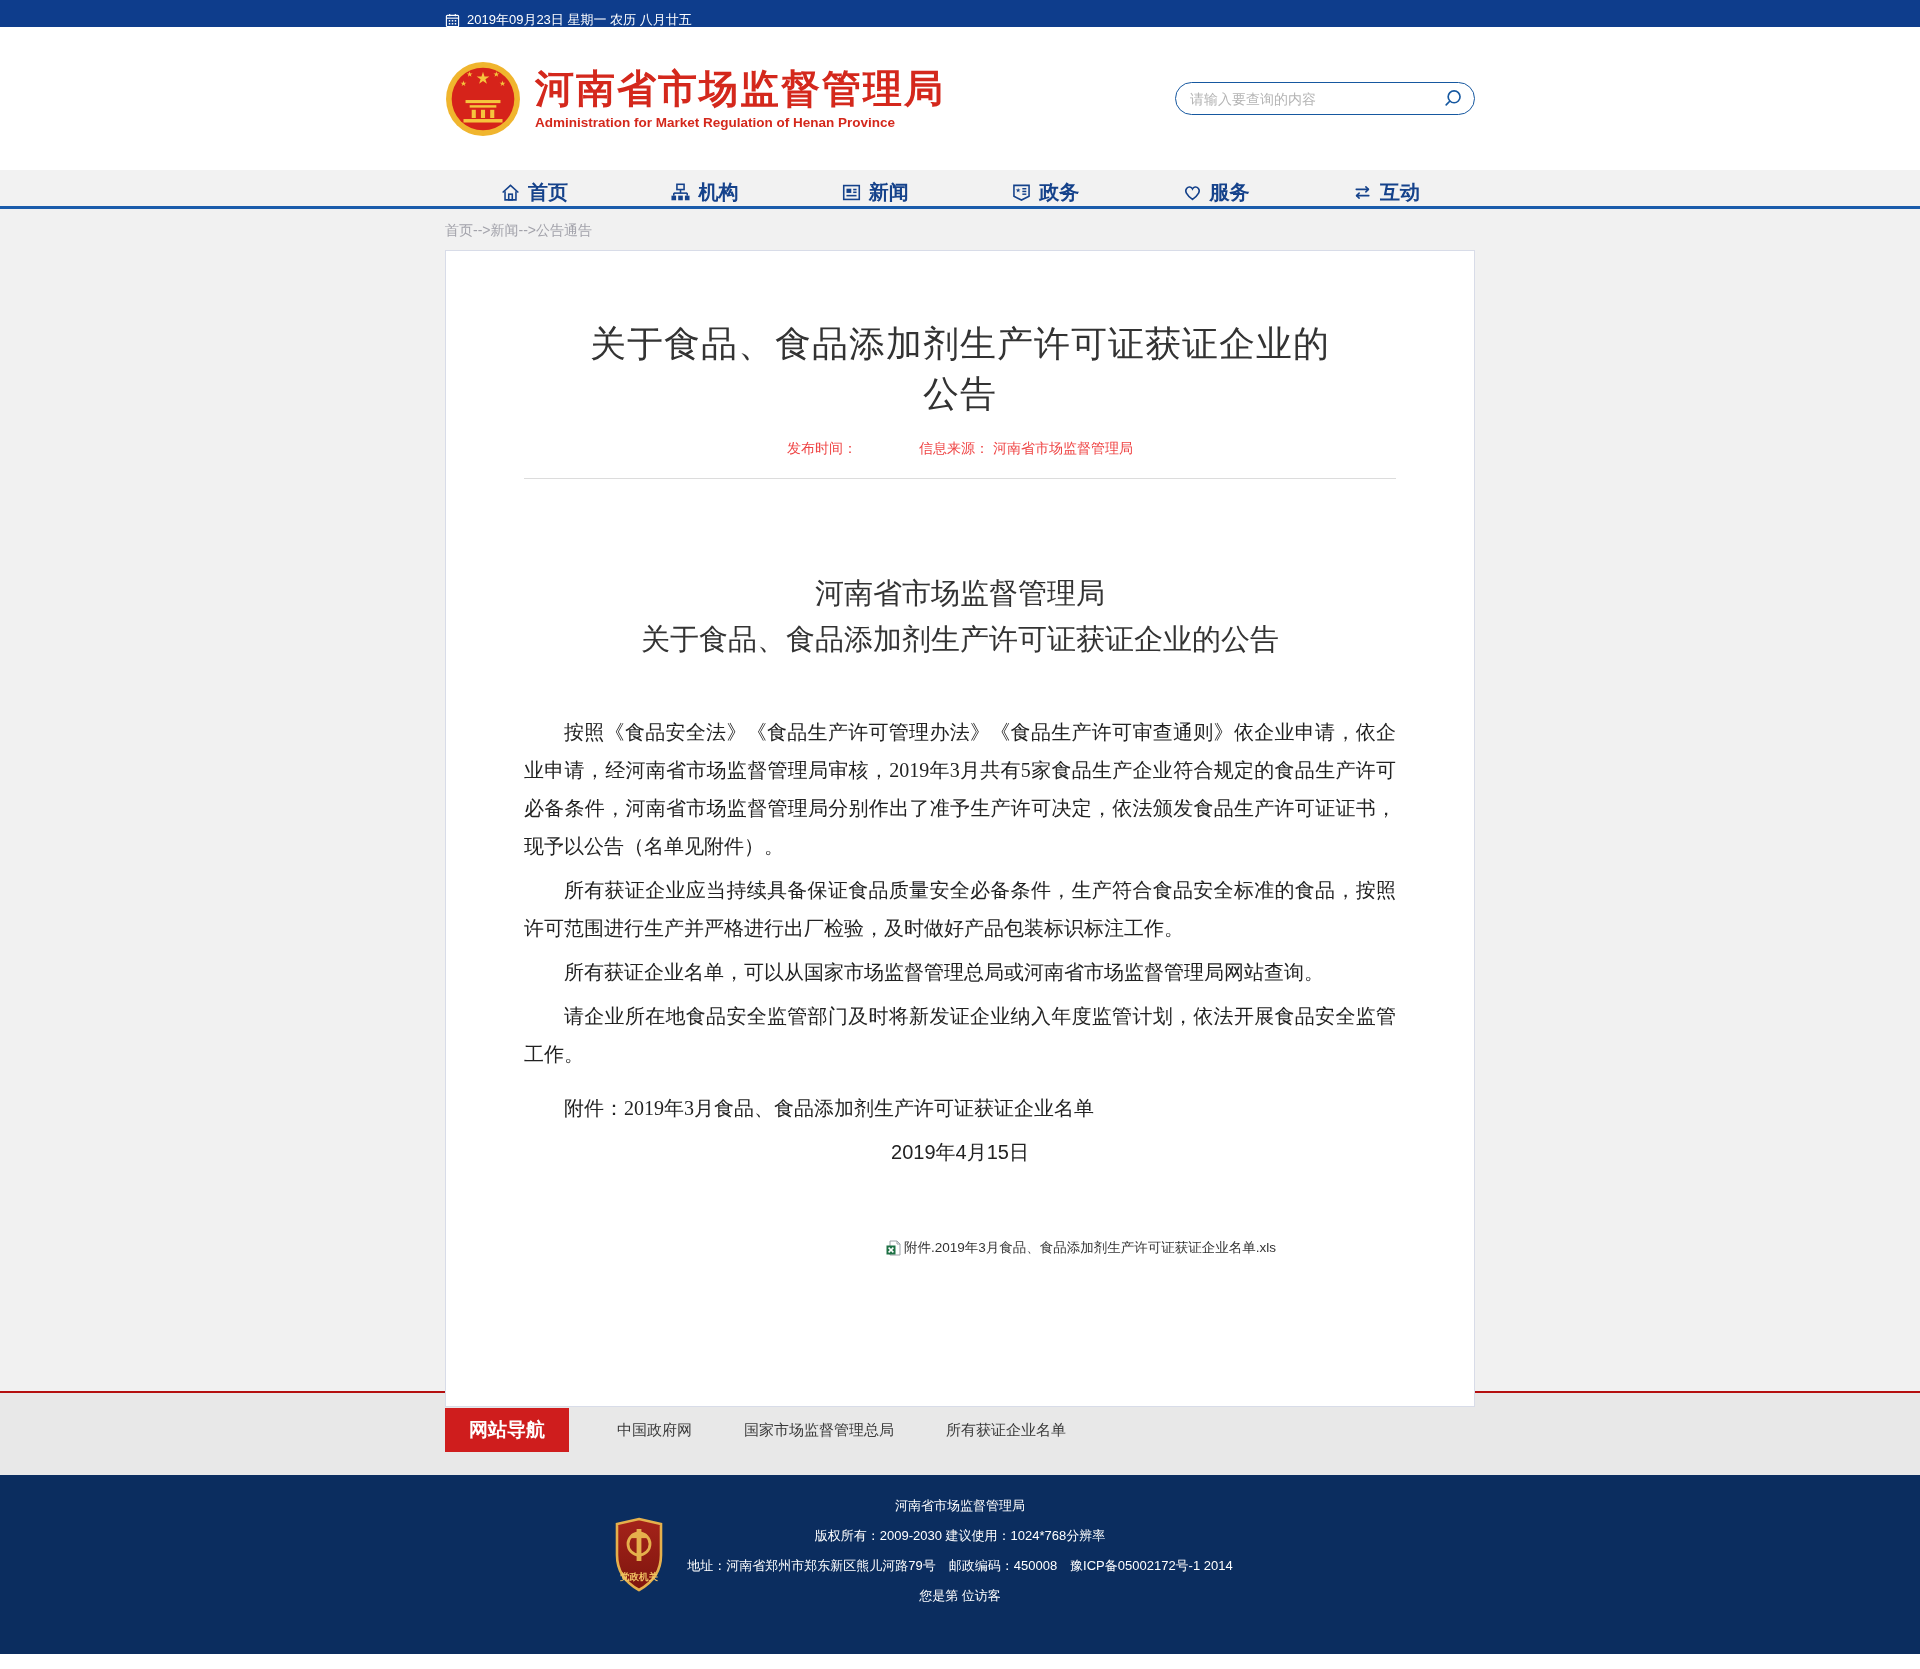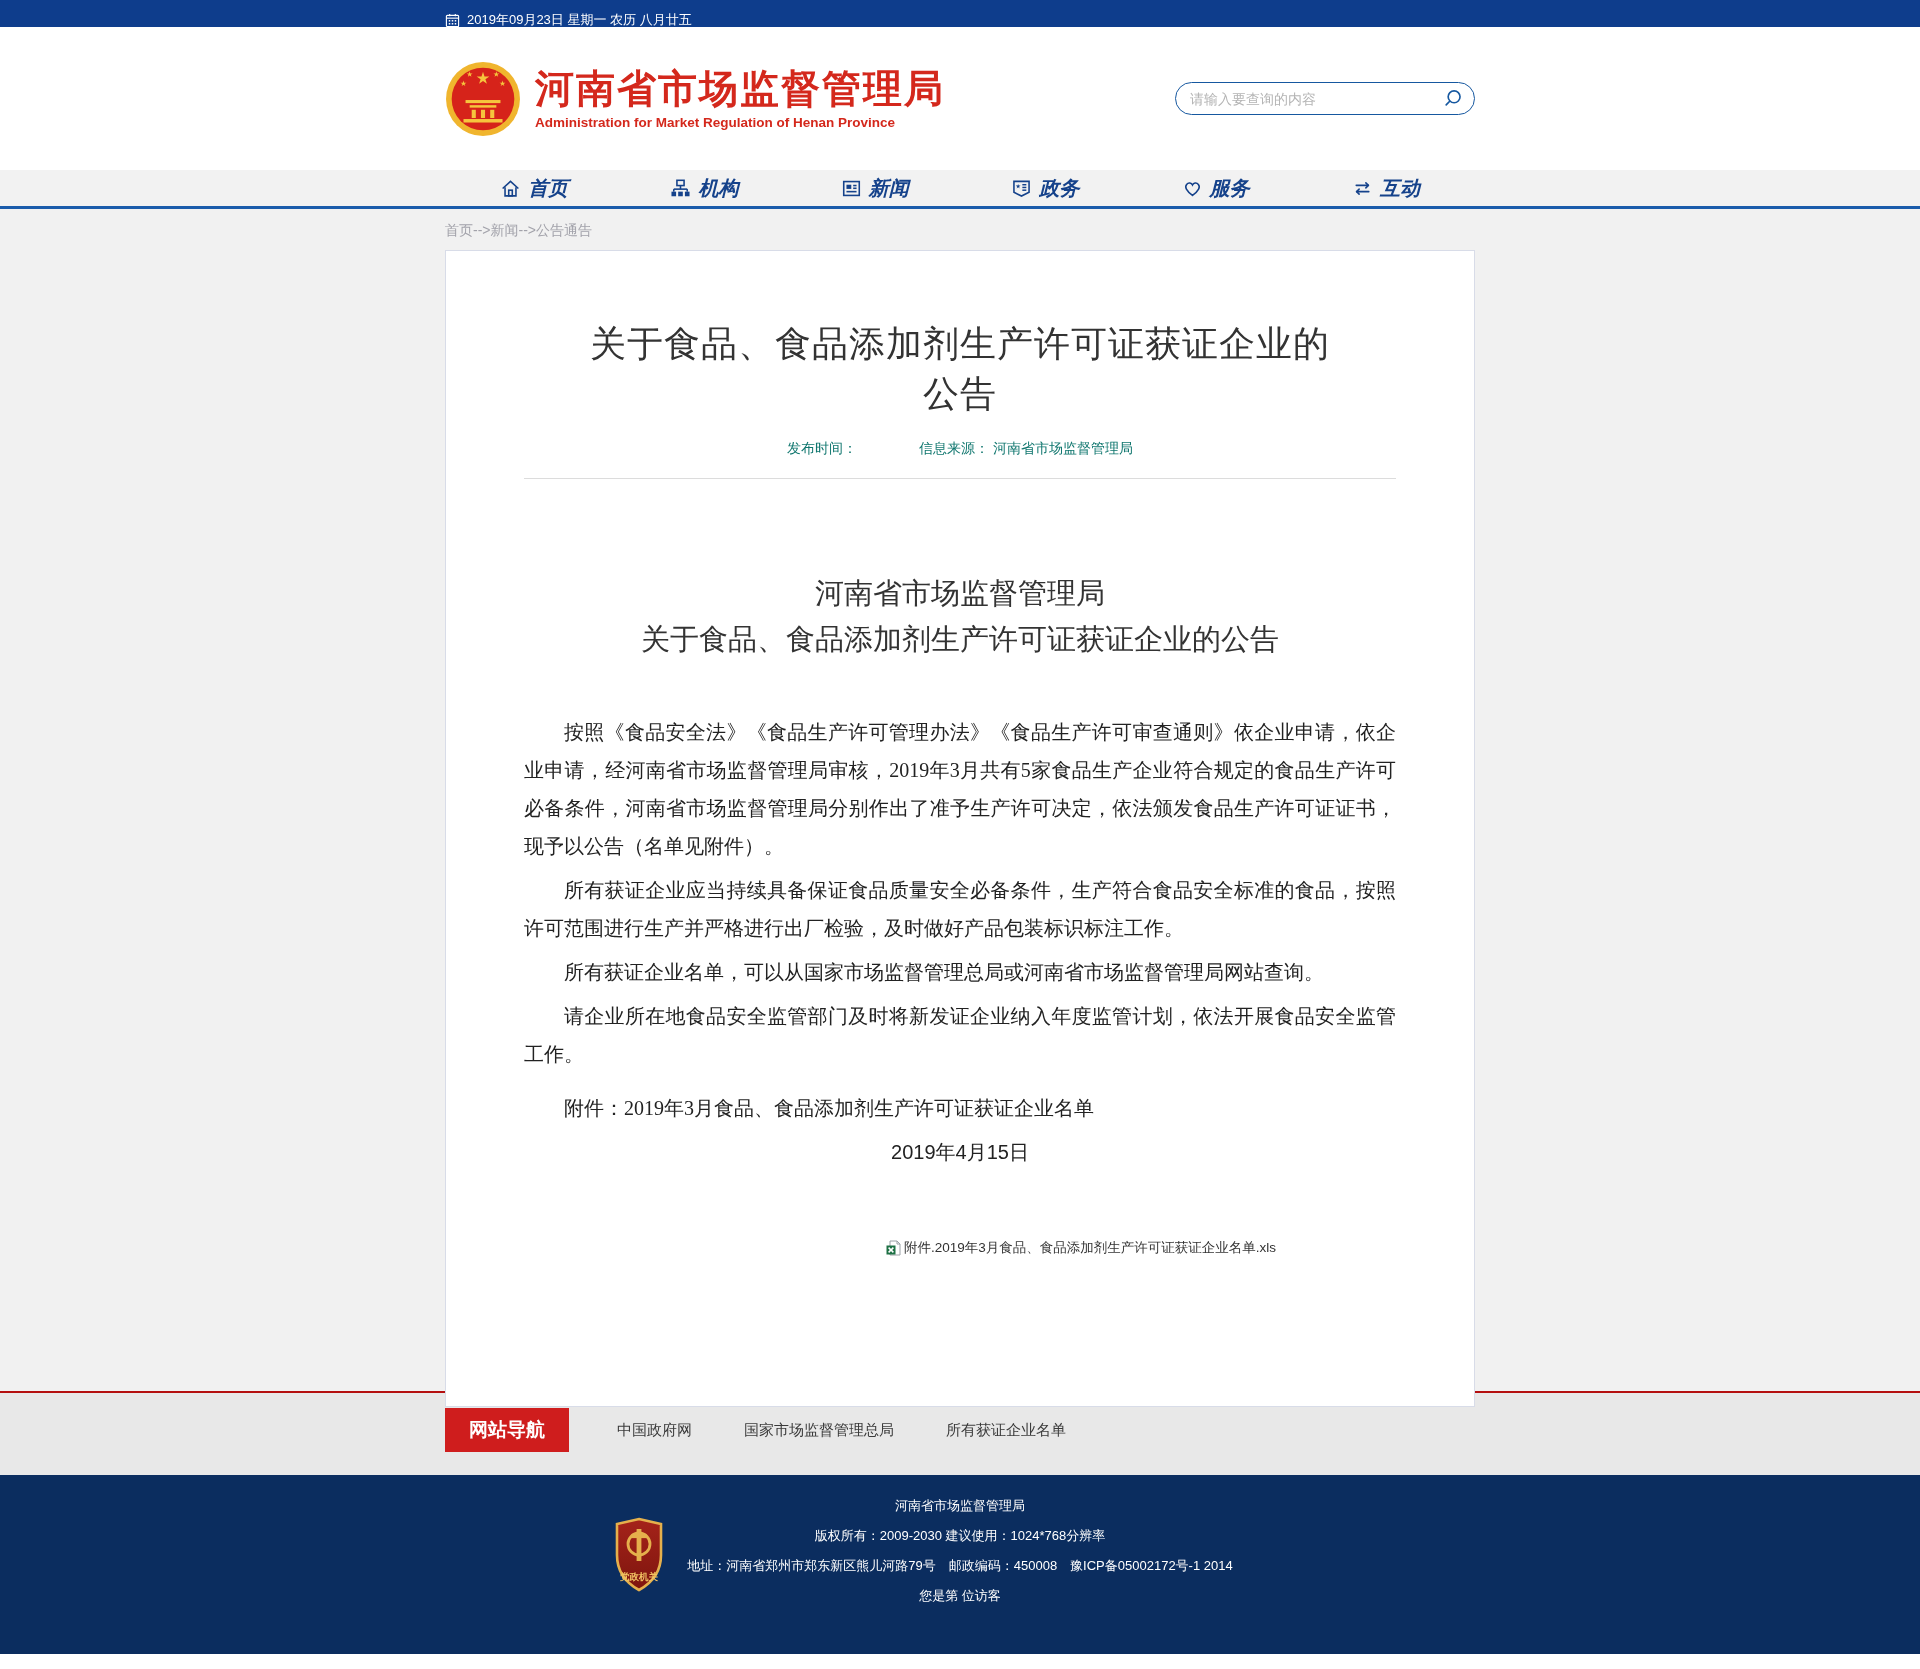--- a/index.html
+++ b/index.html
@@ -21,33 +21,33 @@
   .site-title { color:#d4281c; font-size:39px; font-weight:bold; letter-spacing:2px; line-height:1.15; }
   .site-sub { color:#d4281c; font-size:13.5px; font-weight:bold; margin-top:3px; }
   .search { width:300px; height:33px; border:1px solid #1658a0; border-radius:17px;
             display:flex; align-items:center; padding:0 10px 0 14px; background:#fff; }
   .search input { flex:1; border:none; outline:none; font-size:14px; color:#333; background:transparent; }
   .search input::placeholder { color:#b4b4b4; }
   .search .sicon { display:flex; align-items:center; cursor:pointer; }
 
   
   .navbar { background:#f2f2f2; border-bottom:3px solid #1a5cab; }
-  .nav-items { display:flex; justify-content:space-between; padding:0 55px; height:36px; align-items:center;font-style:italic; }
+  .nav-items { display:flex; justify-content:space-between; padding:0 55px; height:36px; align-items:flex-end; }
   .nav-item { display:flex; align-items:center; gap:7px; color:#15428b; font-size:20px; font-weight:bold;
               text-decoration:none; cursor:pointer; }
 
   
   .main-wrap { background:#f1f1f1; }
   .breadcrumb { padding:13px 0 10px; color:#a2a2aa; font-size:14px; cursor:pointer; }
   .card { background:#fff; border:1px solid #d8dce8; min-height:1157px; padding:0 78px;
           position:relative; z-index:2; margin-bottom:-16px; }
   .article-title { margin:68px auto 0; width:760px; text-align:center; font-size:36px; font-weight:400;
                    color:#333; line-height:1.38; letter-spacing:1px; }
   .article-meta { margin-top:22px; padding-bottom:20px; border-bottom:1px solid #dcdcdc;
-                  text-align:center; color:#0f766e; font-size:14px; }
+                  text-align:center; color:#ef4444; font-size:14px; }
   .article-meta .lbl-pub { margin-right:58px; }
   .doc-title { margin-top:92px; text-align:center; font-size:29px; color:#333; line-height:1.58; font-weight:400; }
   .article-body { margin-top:50px; font-family:"Liberation Serif","DejaVu Serif",serif;
                   font-size:20px; color:#222; line-height:1.9; text-align:justify; }
   .article-body p { text-indent:2em; margin-bottom:6px; }
   .attach-note { margin-top:16px; }
   .doc-date { text-align:center; font-family:Liberation Sans, sans-serif;
               font-size:20px; color:#222; }
   .attachment-link { margin-top:68px; margin-left:362px; display:flex; align-items:center; gap:3px;
                      font-size:13.5px; color:#333; text-decoration:none; cursor:pointer; width:fit-content; }

